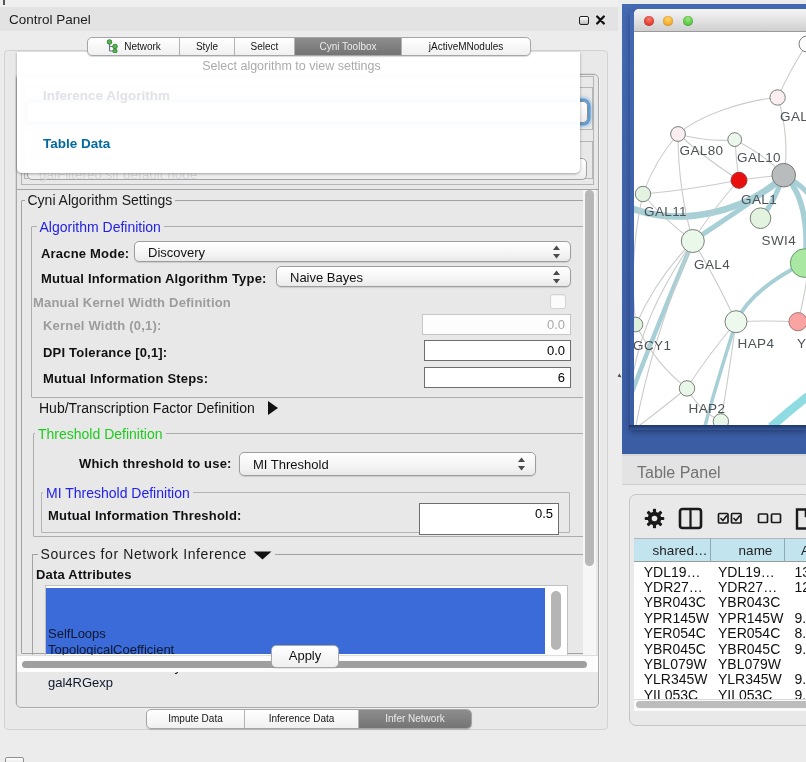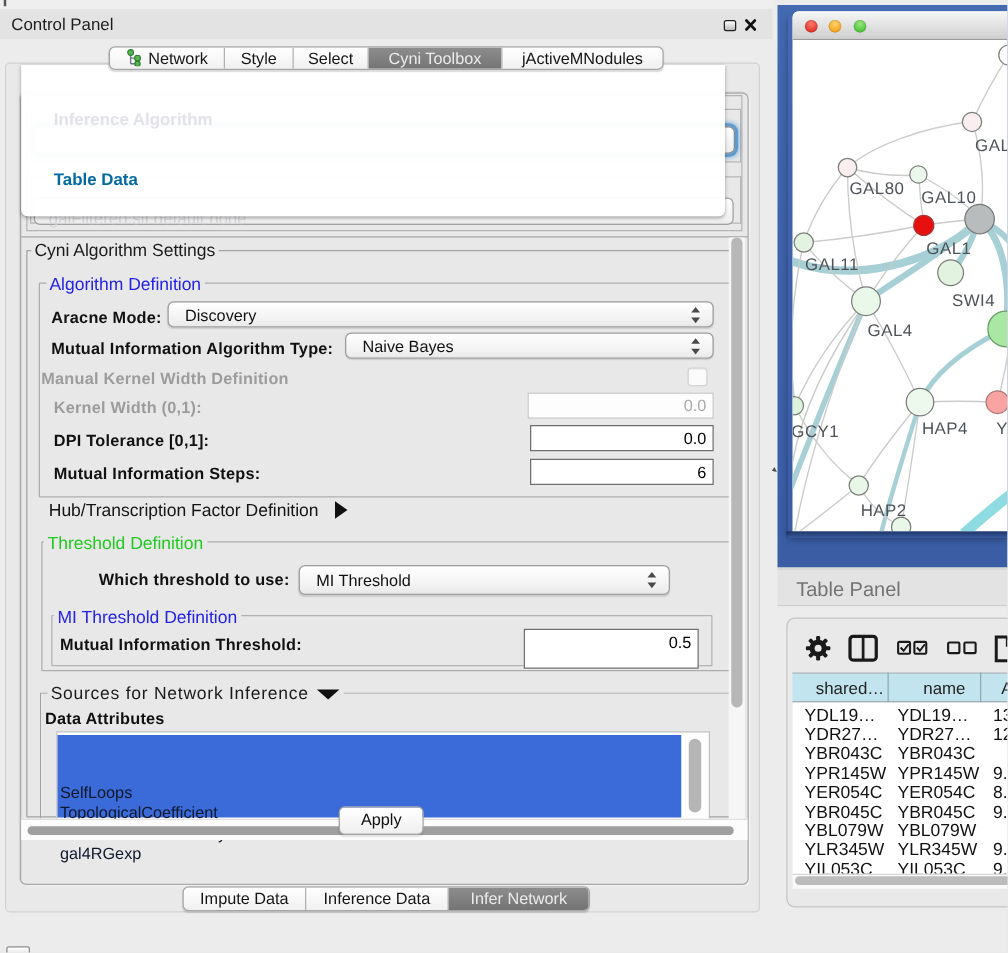--- a/index.html
+++ b/index.html
@@ -14,21 +14,21 @@
          border:1px solid #9d9d9d;border-radius:5px;box-shadow:0 1px 1px rgba(0,0,0,0.12);
          font-size:13px;color:#111;}
   .combo .ct{position:absolute;left:13px;top:50%;transform:translateY(-50%);white-space:nowrap;}
   .combo .ar{position:absolute;right:9px;top:50%;transform:translateY(-50%);width:9px;height:14px;}
   .field{position:absolute;background:#fff;border:1px solid #6e6e6e;font-size:13px;color:#000;
          text-align:right;line-height:19px;padding-right:5px;box-sizing:border-box;}
   .fielddis{position:absolute;background:#fdfdfd;border:1px solid #c6c6c6;font-size:13px;color:#a9a9a9;
          text-align:right;line-height:19px;padding-right:5px;box-sizing:border-box;}
   .seg{position:absolute;display:flex;z-index:5;border:1px solid #a6a6a6;border-radius:5px;
        background:linear-gradient(#ffffff,#f0f0f0);box-shadow:0 1px 1px rgba(0,0,0,0.15);
-       font-size:13px;color:#151515;overflow:hidden;}
+       font-size:10px;color:#151515;overflow:hidden;}
   .seg .s{display:flex;align-items:center;justify-content:center;border-right:1px solid #b2b2b2;}
   .seg .s:last-child{border-right:none;}
   .seg .sel{background:linear-gradient(#8d8d8d,#747474);color:#ebebeb;}
 </style>
 </head>
 <body>
 
 <div class="abs" style="left:0;top:0;width:618px;height:7px;background:#efefef;"></div>
 <div class="abs" style="left:3px;top:0;width:2px;height:5px;background:#555;"></div>
 <div class="abs" style="left:0;top:7px;width:618px;height:24px;background:#e3e3e3;border-bottom:1px solid #d2d2d2;"></div>
@@ -68,20 +68,21 @@
 <div class="abs" style="left:27px;top:101px;width:561px;height:22px;border-radius:5px;background:linear-gradient(#fff,#ececec);box-shadow:0 0 0 2.5px #5d9cd3, 0 0 3px 3.5px rgba(93,156,211,0.45);border:1px solid #8a8a8a;box-sizing:border-box;"></div>
 
 <div class="abs" style="left:27px;top:158px;width:560px;height:22px;border-radius:5px;background:linear-gradient(#fff,#ededed);border:1px solid #a2a2a2;box-sizing:border-box;">
   <div style="position:absolute;left:11px;top:8px;font-size:13.5px;color:#d7d7db;">galFiltered.sif default node</div>
 </div>
 
 <div class="abs" style="left:17px;top:52px;width:563px;height:121px;background:rgba(255,255,255,0.97);border-radius:0 0 5px 5px;box-shadow:0 1px 3px rgba(0,0,0,0.35);"></div>
 <div class="abs" style="left:17px;top:52px;width:563px;height:121px;font-size:14px;color:#1a1a1a;">
   <div style="position:absolute;left:26px;top:36px;color:#e2e2e8;font-size:13.5px;font-weight:bold;">Inference Algorithm</div>
   <div style="position:absolute;left:26px;top:84px;color:#0369a1;font-size:13.5px;font-weight:bold;">Table Data</div>
+  <div style="position:absolute;left:0;top:6.5px;width:100%;padding-right:14px;box-sizing:border-box;text-align:center;color:#ababab;font-size:12.5px;">Select algorithm to view settings</div>
 </div>
 
 <div class="abs" style="left:17px;top:189px;width:581px;height:1px;background:#a5a5a5;"></div>
 
 <div class="gbox" style="left:21px;top:200px;width:572px;height:452px;border-color:#a2a2a2;"></div>
 <div class="gtitle" style="left:24.5px;top:193px;color:#1b1b1b;">Cyni Algorithm Settings</div>
 
 <div class="gbox" style="left:31px;top:226px;width:554px;height:170px;border-color:#adadad;"></div>
 <div class="gtitle" style="left:36.5px;top:220px;color:#2222e6;">Algorithm Definition</div>
 

